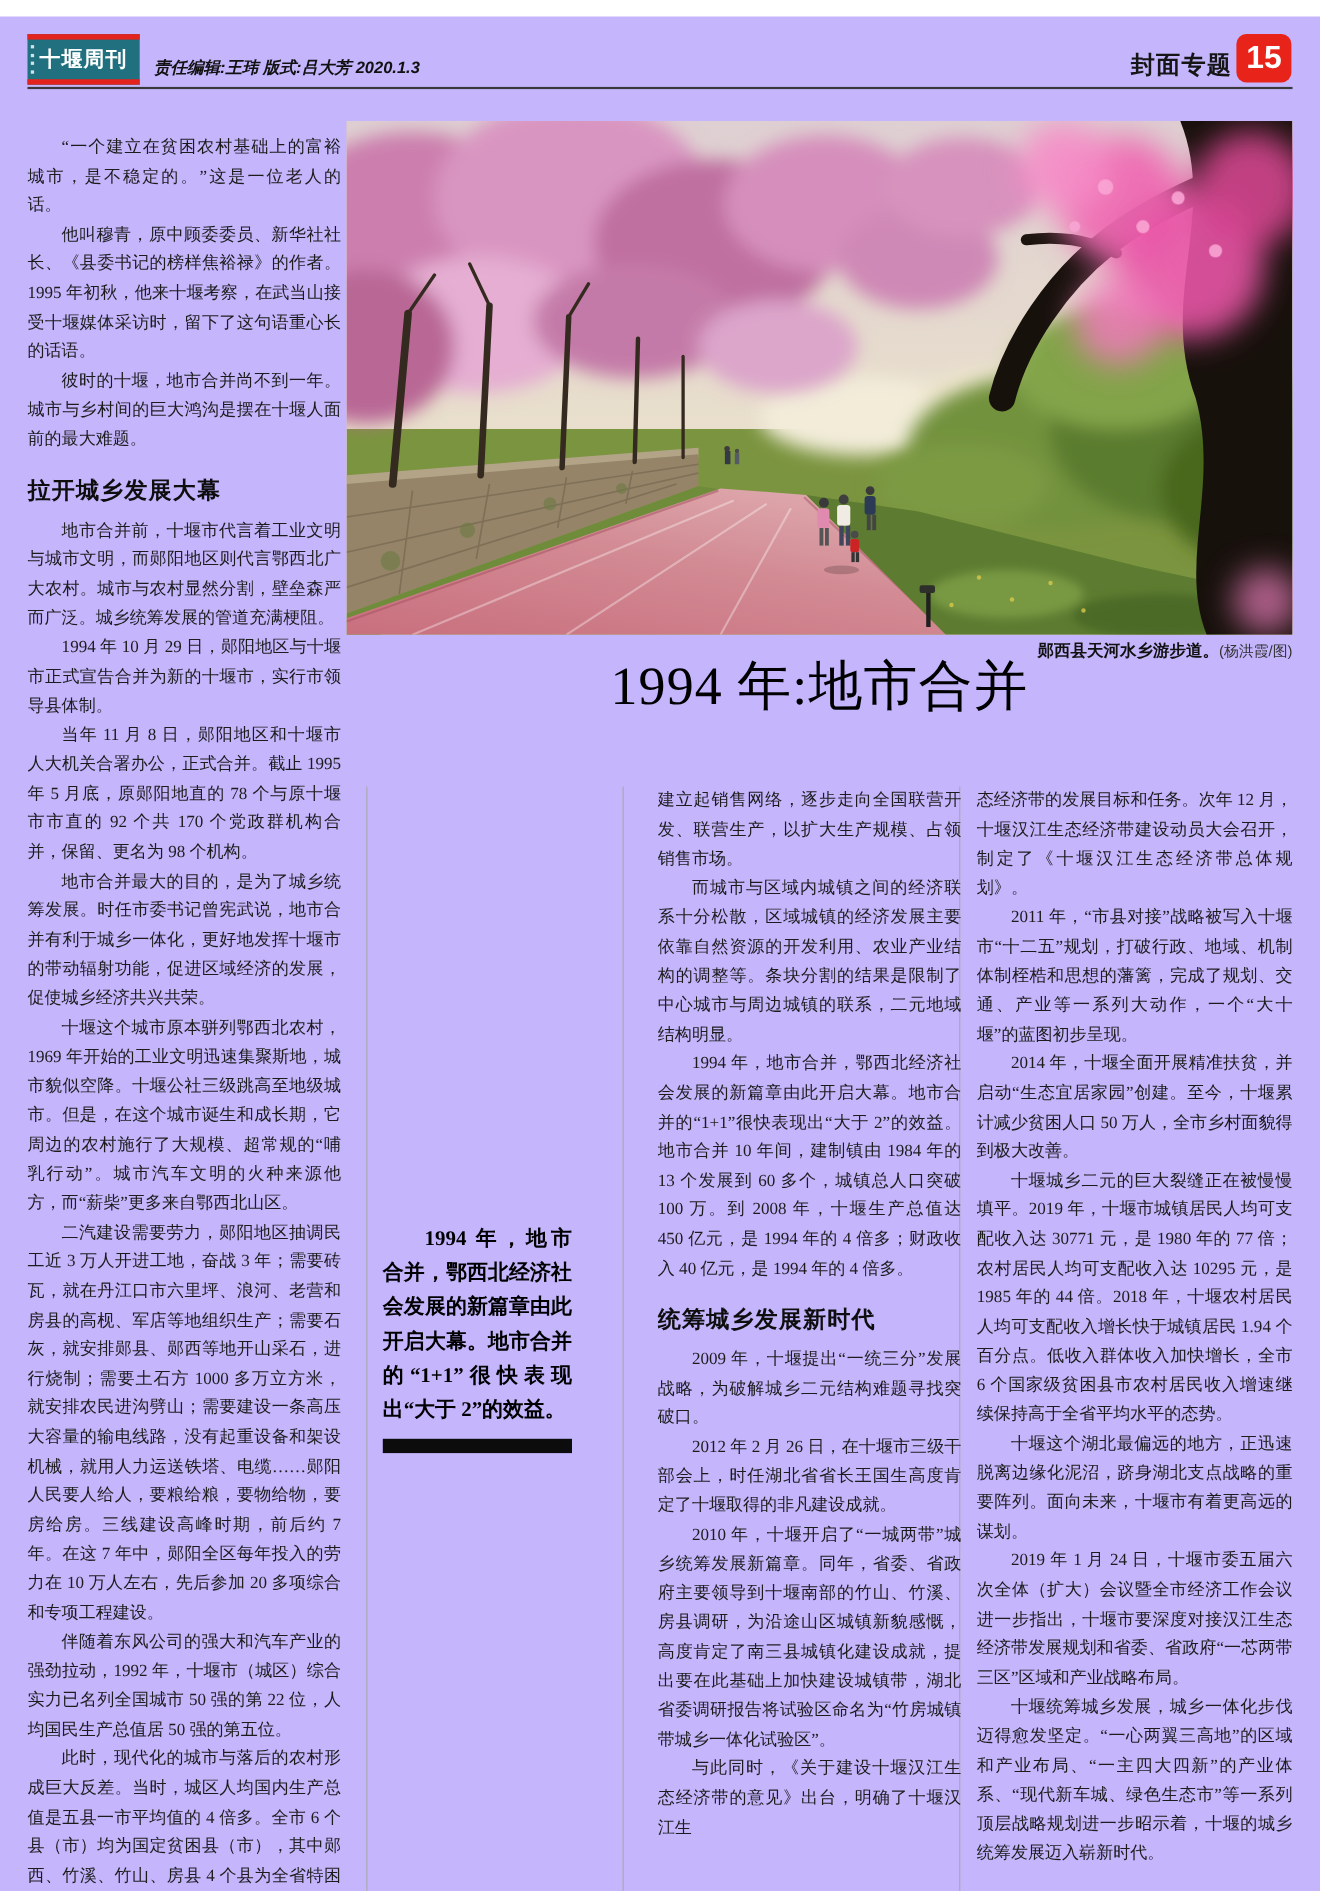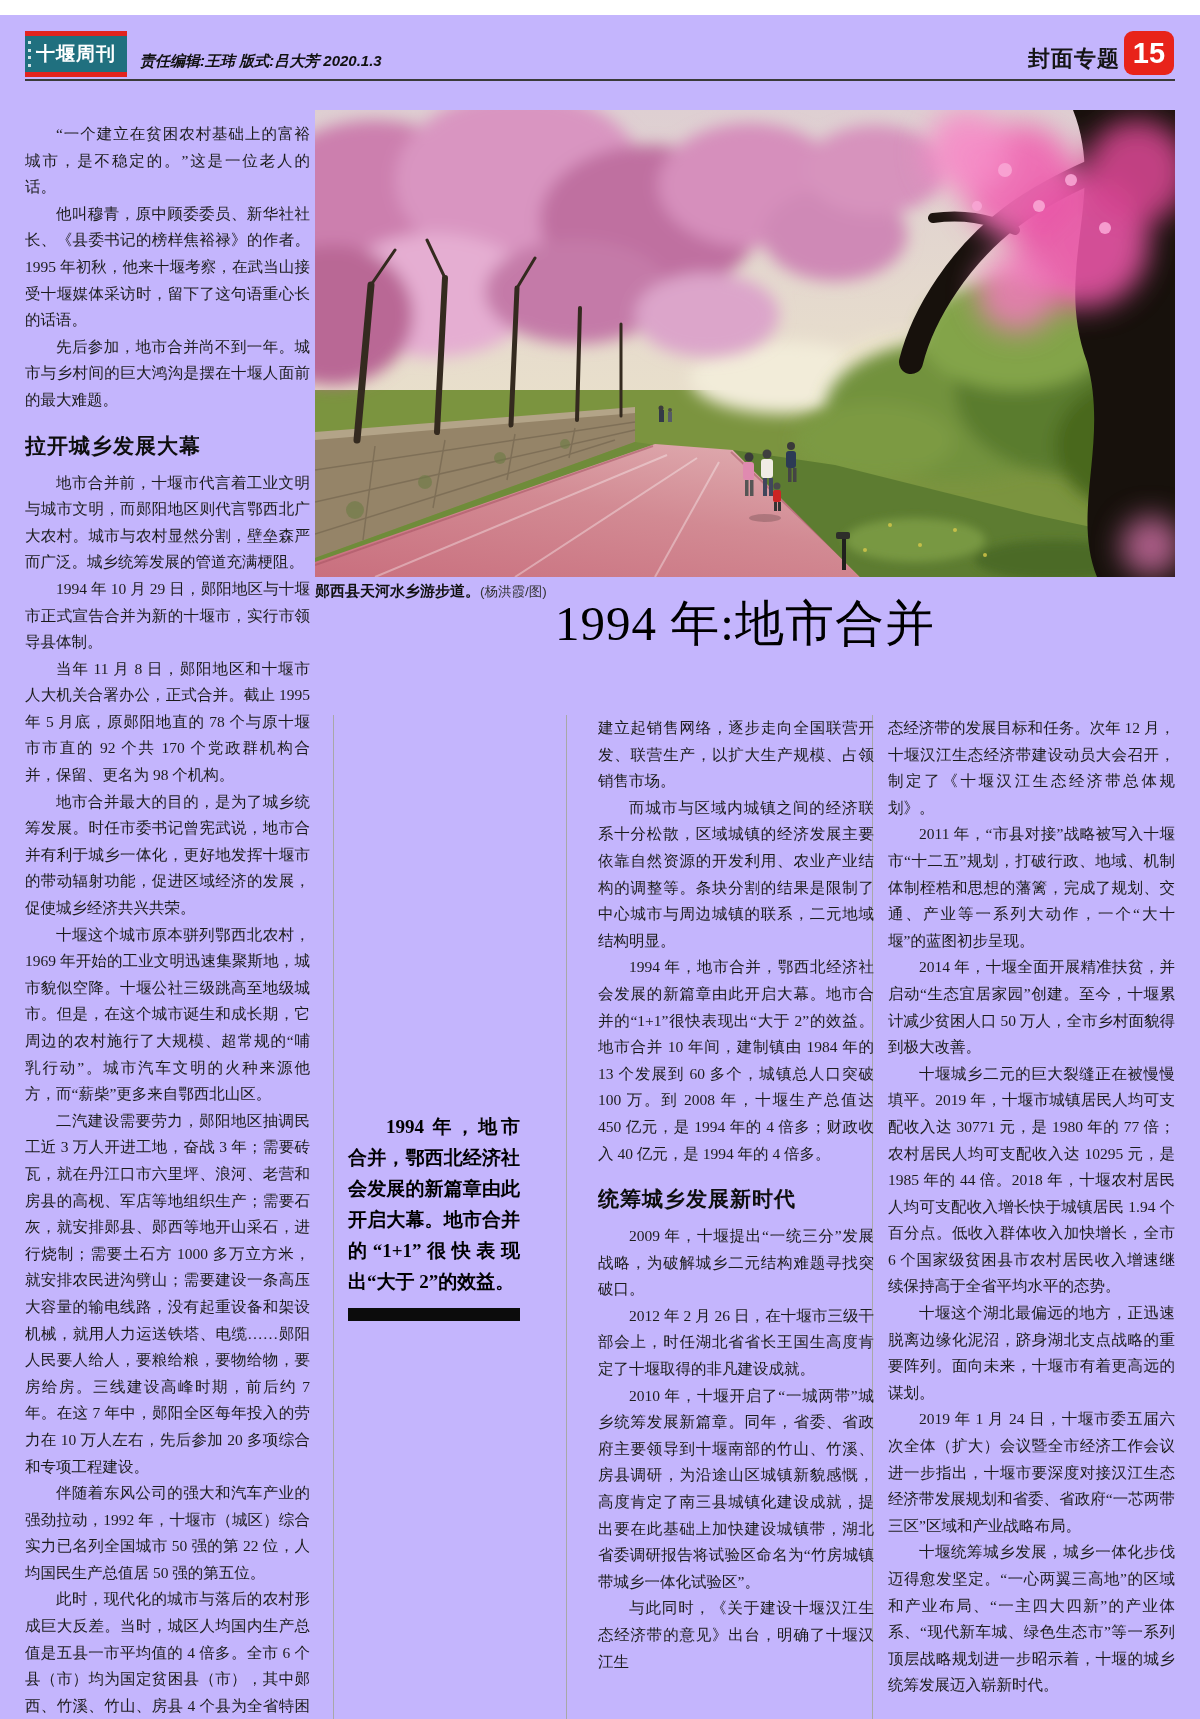--- a/index.html
+++ b/index.html
@@ -39,21 +39,21 @@
     display:flex; align-items:center; justify-content:center;
     font-family:"Liberation Sans","DejaVu Sans",sans-serif;
     font-weight:bold; font-size:29px;
   }
   .header-rule { position:absolute; left:25px; top:64px; width:1150px; height:2px; background:#3a3a3a; }
 
   
   .photo { position:absolute; left:315px; top:95px; width:860px; height:467px; overflow:hidden; background:#d9c9bb; }
   .photo svg { display:block; }
   .photo-caption {
-    position:absolute; left:315px; top:567px; width:860px; text-align:left;
+    position:absolute; left:315px; top:567px; width:860px; text-align:right;
     font-family:"Liberation Sans","DejaVu Sans",sans-serif; font-size:15px; color:#111;
   }
   .photo-caption .cap { font-weight:bold; }
   .photo-caption .credit { font-weight:normal; font-size:13.5px; color:#333; }
 
   
   .article-title {
     position:absolute; left:315px; top:576px; width:860px; text-align:center;
     font-weight:normal; font-size:49px; color:#000; letter-spacing:1px;
   }
@@ -269,21 +269,21 @@
 
   <h1 class="article-title">1994 年:地市合并</h1>
 
   <div class="vline vline-1"></div>
   <div class="vline vline-2"></div>
   <div class="vline vline-3"></div>
 
   <div class="col col-1">
       <p class="col-para">“一个建立在贫困农村基础上的富裕城市，是不稳定的。”这是一位老人的话。</p>
       <p class="col-para">他叫穆青，原中顾委委员、新华社社长、《县委书记的榜样焦裕禄》的作者。1995 年初秋，他来十堰考察，在武当山接受十堰媒体采访时，留下了这句语重心长的话语。</p>
-      <p class="col-para">先后参加，地市合并尚不到一年。城市与乡村间的巨大鸿沟是摆在十堰人面前的最大难题。</p>
+      <p class="col-para">彼时的十堰，地市合并尚不到一年。城市与乡村间的巨大鸿沟是摆在十堰人面前的最大难题。</p>
       <h3 class="col-heading">拉开城乡发展大幕</h3>
       <p class="col-para">地市合并前，十堰市代言着工业文明与城市文明，而郧阳地区则代言鄂西北广大农村。城市与农村显然分割，壁垒森严而广泛。城乡统筹发展的管道充满梗阻。</p>
       <p class="col-para">1994 年 10 月 29 日，郧阳地区与十堰市正式宣告合并为新的十堰市，实行市领导县体制。</p>
       <p class="col-para">当年 11 月 8 日，郧阳地区和十堰市人大机关合署办公，正式合并。截止 1995 年 5 月底，原郧阳地直的 78 个与原十堰市市直的 92 个共 170 个党政群机构合并，保留、更名为 98 个机构。</p>
       <p class="col-para">地市合并最大的目的，是为了城乡统筹发展。时任市委书记曾宪武说，地市合并有利于城乡一体化，更好地发挥十堰市的带动辐射功能，促进区域经济的发展，促使城乡经济共兴共荣。</p>
       <p class="col-para">十堰这个城市原本骈列鄂西北农村，1969 年开始的工业文明迅速集聚斯地，城市貌似空降。十堰公社三级跳高至地级城市。但是，在这个城市诞生和成长期，它周边的农村施行了大规模、超常规的“哺乳行动”。城市汽车文明的火种来源他方，而“薪柴”更多来自鄂西北山区。</p>
       <p class="col-para">二汽建设需要劳力，郧阳地区抽调民工近 3 万人开进工地，奋战 3 年；需要砖瓦，就在丹江口市六里坪、浪河、老营和房县的高枧、军店等地组织生产；需要石灰，就安排郧县、郧西等地开山采石，进行烧制；需要土石方 1000 多万立方米，就安排农民进沟劈山；需要建设一条高压大容量的输电线路，没有起重设备和架设机械，就用人力运送铁塔、电缆……郧阳人民要人给人，要粮给粮，要物给物，要房给房。三线建设高峰时期，前后约 7 年。在这 7 年中，郧阳全区每年投入的劳力在 10 万人左右，先后参加 20 多项综合和专项工程建设。</p>
       <p class="col-para">伴随着东风公司的强大和汽车产业的强劲拉动，1992 年，十堰市（城区）综合实力已名列全国城市 50 强的第 22 位，人均国民生产总值居 50 强的第五位。</p>
       <p class="col-para">此时，现代化的城市与落后的农村形成巨大反差。当时，城区人均国内生产总值是五县一市平均值的 4 倍多。全市 6 个县（市）均为国定贫困县（市），其中郧西、竹溪、竹山、房县 4 个县为全省特困县，还有 37 万人未解决温饱问题。</p>
     </div>

